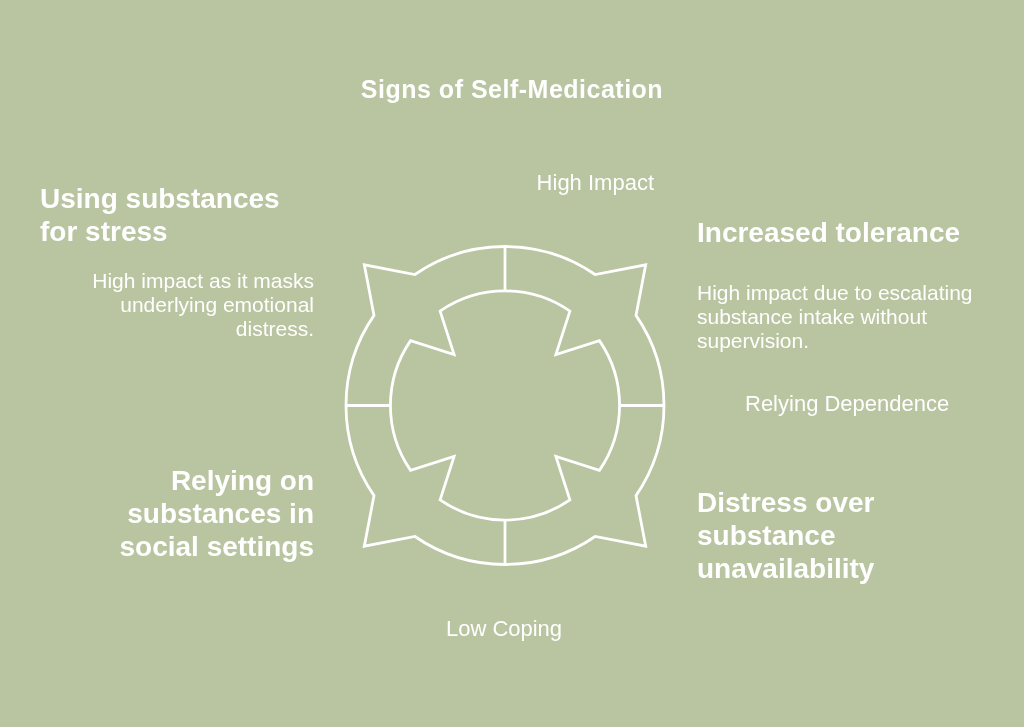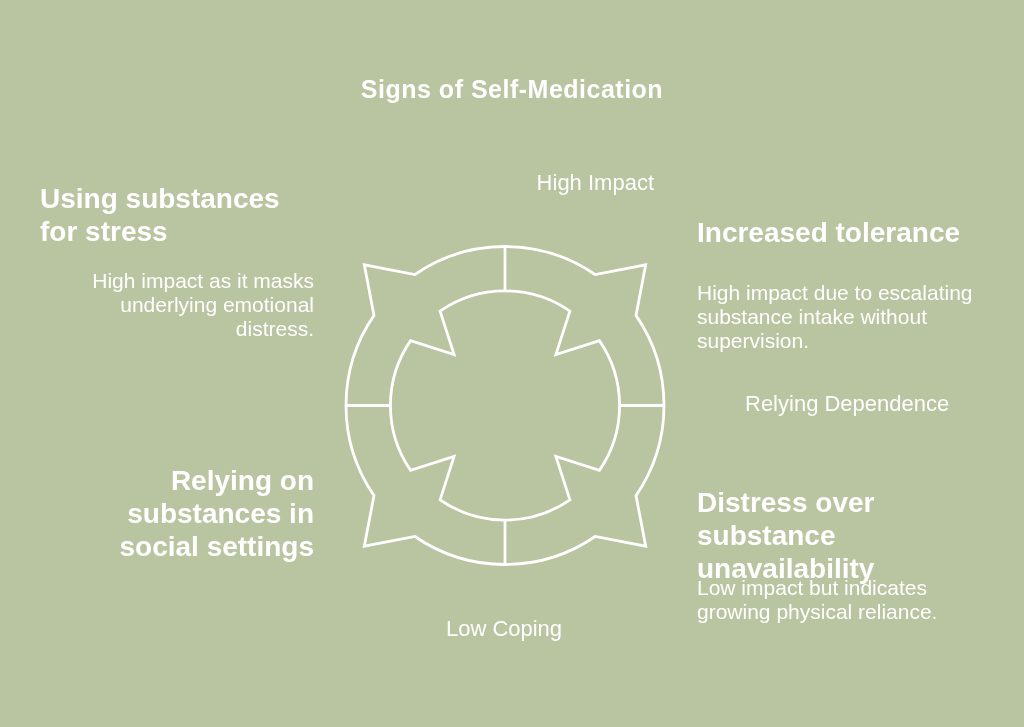--- a/index.html
+++ b/index.html
@@ -83,16 +83,14 @@
 substance intake without
 supervision.</div>
 
   <div class="abs q-heading q-bl-heading">Relying on
 substances in
 social settings</div>
 
   <div class="abs q-heading q-br-heading">Distress over
 substance
 unavailability</div>
-  <div class="abs q-body q-br-body">Low impact but indicates
-growing physical reliance.</div>
 
 </div>
 
 </body></html>

